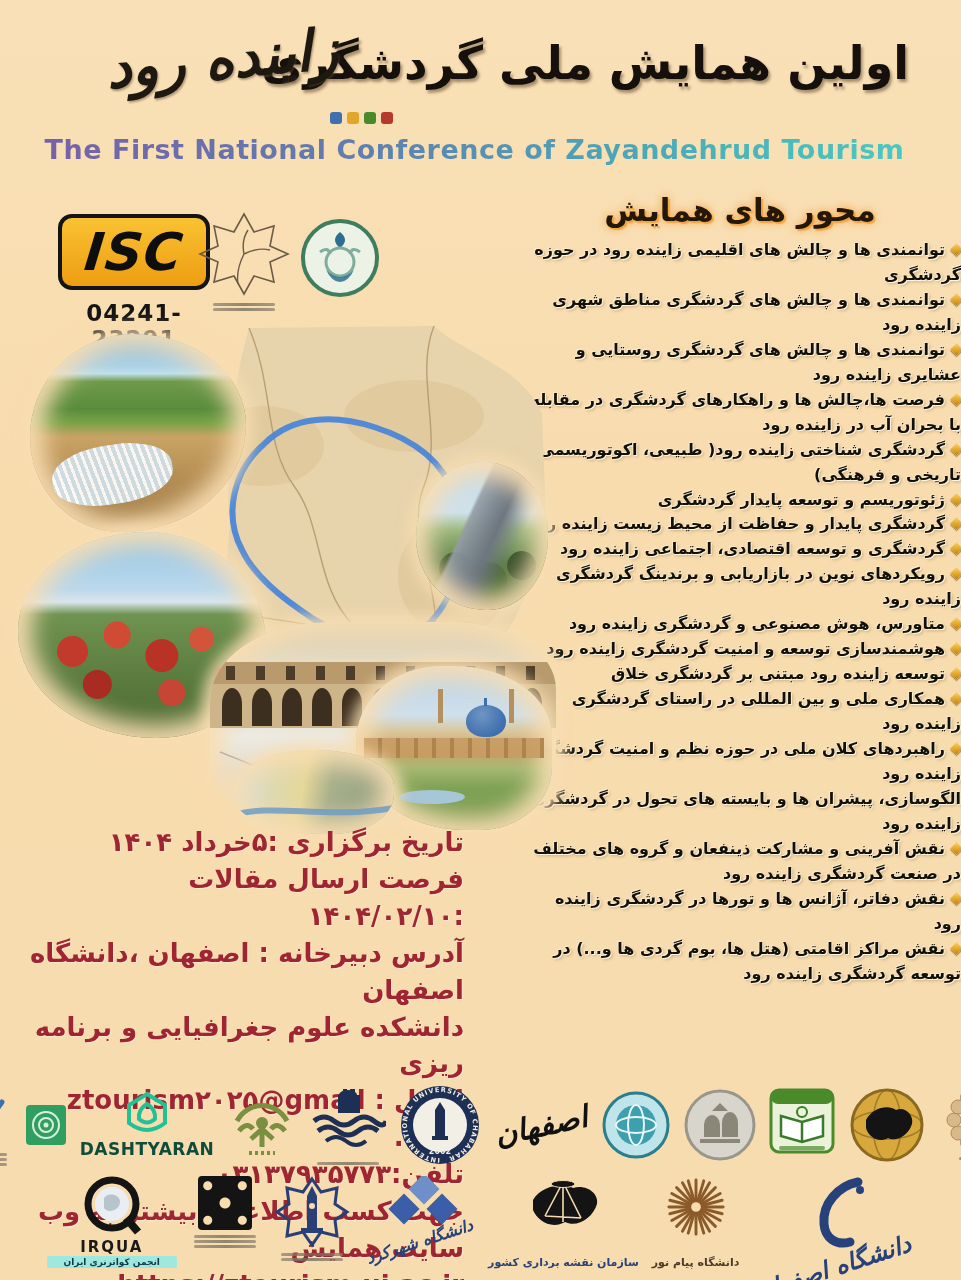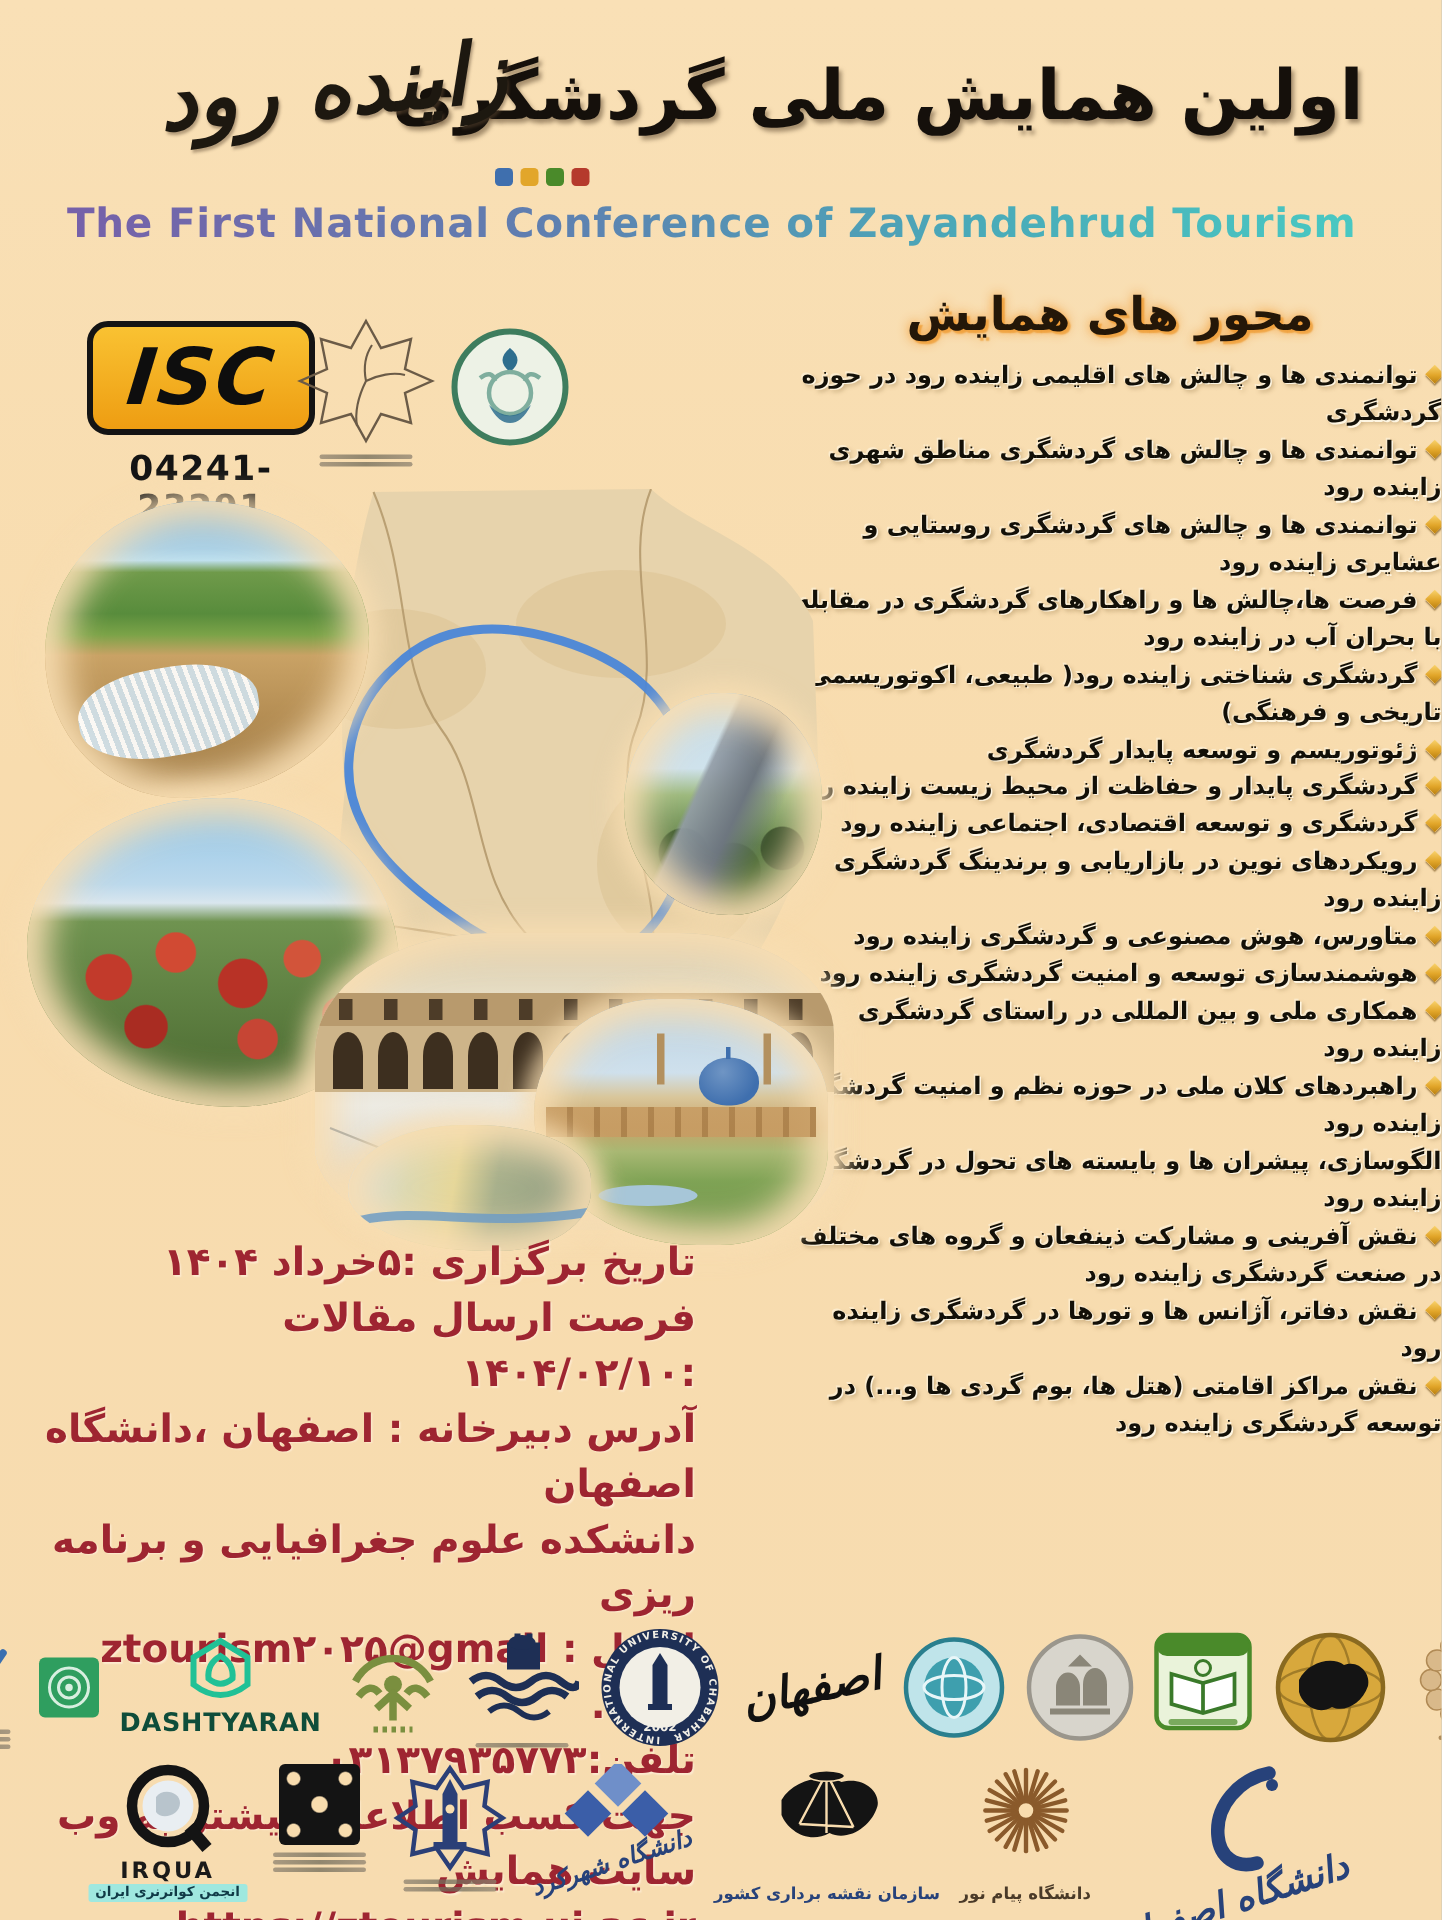--- a/index.html
+++ b/index.html
@@ -136,21 +136,21 @@
   .cap{ font-size:8.5px; font-weight:700; color:#5a3a22; direction:rtl; text-align:center; line-height:1.25; margin-top:18px; }
   .cap.navy{ color:#27427a; }
   .cap.maroon{ color:#7d2b1e; }
   .wordmark{ font-size:17px; font-weight:900; color:#0f4d3a; letter-spacing:.5px; }
   .fa-black-callig{ font-size:30px; font-weight:900; color:#111; font-style:italic;
     transform:rotate(-12deg); direction:rtl; }
   .fa-blue-callig{ font-size:24px; font-weight:900; color:#27427a; font-style:italic;
     transform:rotate(-18deg); direction:rtl; white-space:nowrap; }
   .irqua-word{ font-size:15px; font-weight:800; color:#1a1a1a; letter-spacing:2px; }
   .irqua-cap{ font-size:9px; font-weight:800; color:#103a46; background:#9fe8df;
-    padding:1px 5px; border-radius:2px; direction:rtl; }
+    padding:1px 17px; border-radius:2px; direction:rtl; }
   .tile-logo{ width:54px; height:54px; border-radius:4px; background:#141414;
     position:relative; }
   .tile-logo::before{ content:""; position:absolute; inset:0;
     background:
       radial-gradient(circle at 50% 50%,#f8dcae 0 5px,transparent 6px),
       radial-gradient(circle at 18% 18%,#f8dcae 0 4px,transparent 5px),
       radial-gradient(circle at 82% 18%,#f8dcae 0 4px,transparent 5px),
       radial-gradient(circle at 18% 82%,#f8dcae 0 4px,transparent 5px),
       radial-gradient(circle at 82% 82%,#f8dcae 0 4px,transparent 5px); }
   .sunburst{ width:62px; height:62px; }
@@ -205,20 +205,21 @@
         <div class="theme-item"><span class="bullet"></span>توانمندی ها و چالش های گردشگری مناطق شهری زاینده رود</div>
         <div class="theme-item"><span class="bullet"></span>توانمندی ها و چالش های گردشگری روستایی و عشایری زاینده رود</div>
         <div class="theme-item"><span class="bullet"></span>فرصت ها،چالش ها و راهکارهای گردشگری در مقابله با بحران آب در زاینده رود</div>
         <div class="theme-item"><span class="bullet"></span>گردشگری شناختی زاینده رود( طبیعی، اکوتوریسمی، تاریخی و فرهنگی)</div>
         <div class="theme-item"><span class="bullet"></span>ژئوتوریسم و توسعه پایدار گردشگری</div>
         <div class="theme-item"><span class="bullet"></span>گردشگری پایدار و حفاظت از محیط زیست زاینده رود</div>
         <div class="theme-item"><span class="bullet"></span>گردشگری و توسعه اقتصادی، اجتماعی زاینده رود</div>
         <div class="theme-item"><span class="bullet"></span>رویکردهای نوین در بازاریابی و برندینگ گردشگری زاینده رود</div>
         <div class="theme-item"><span class="bullet"></span>متاورس، هوش مصنوعی و گردشگری زاینده رود</div>
         <div class="theme-item"><span class="bullet"></span>هوشمندسازی توسعه و امنیت گردشگری زاینده رود</div>
+        <div class="theme-item"><span class="bullet"></span>توسعه زاینده رود مبتنی بر گردشگری خلاق</div>
         <div class="theme-item"><span class="bullet"></span>همکاری ملی و بین المللی در راستای گردشگری زاینده رود</div>
         <div class="theme-item"><span class="bullet"></span>راهبردهای کلان ملی در حوزه نظم و امنیت گردشگری زاینده رود</div>
         <div class="theme-item">الگوسازی، پیشران ها و بایسته های تحول در گردشگری زاینده رود</div>
         <div class="theme-item"><span class="bullet"></span>نقش آفرینی و مشارکت ذینفعان و گروه های مختلف در صنعت گردشگری زاینده رود</div>
         <div class="theme-item"><span class="bullet"></span>نقش دفاتر، آژانس ها و تورها در گردشگری زاینده رود</div>
         <div class="theme-item"><span class="bullet"></span>نقش مراکز اقامتی (هتل ها، بوم گردی ها و...) در توسعه گردشگری زاینده رود</div>
       </div>
   </div>
 
   <div class="collage">

